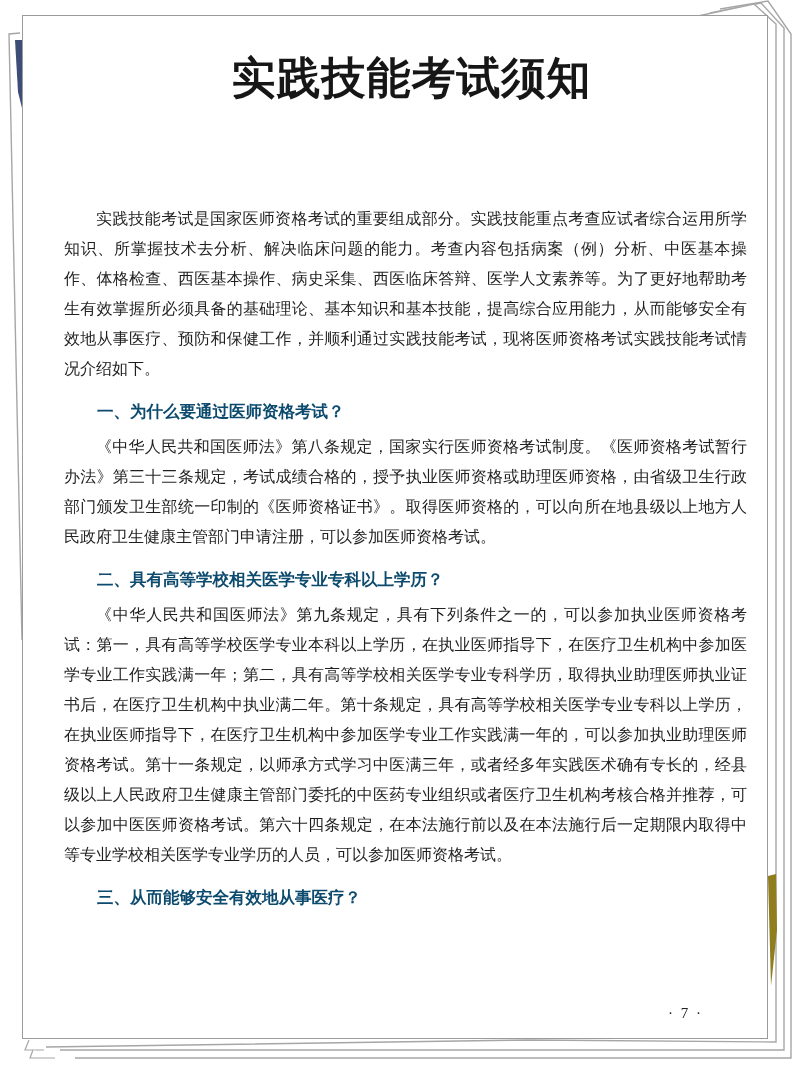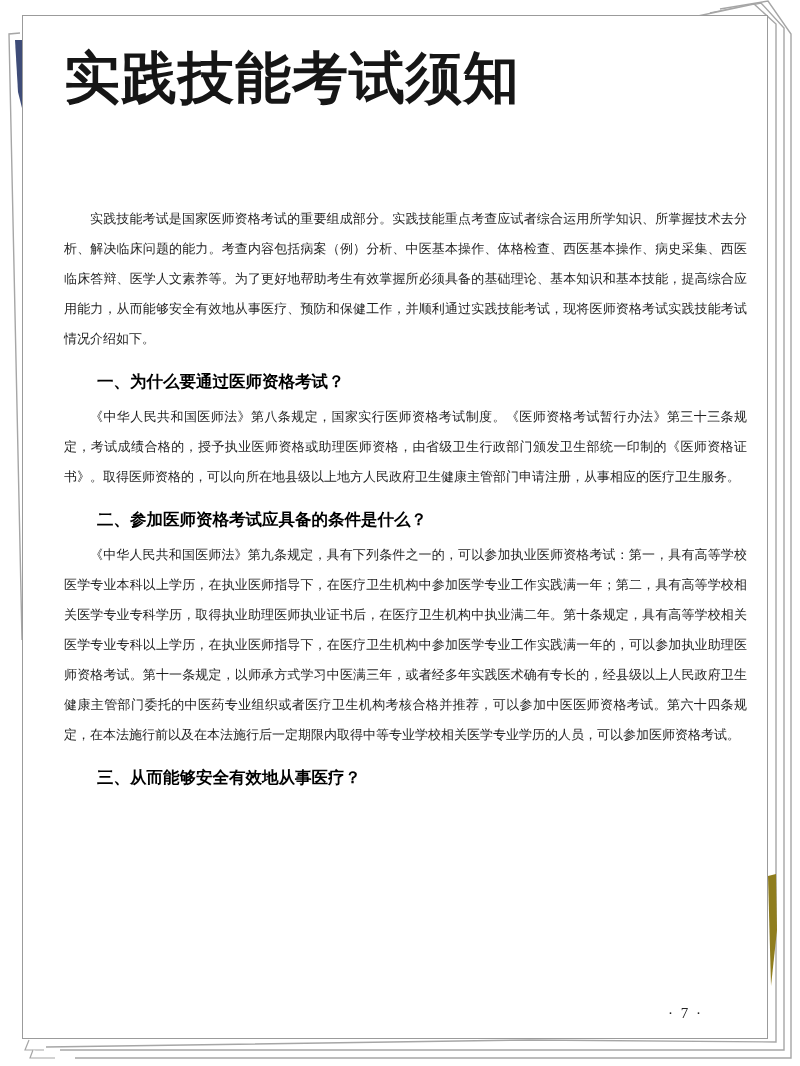--- a/index.html
+++ b/index.html
@@ -20,49 +20,49 @@
     left: 22px; top: 15px;
     width: 746px; height: 1024px;
     box-sizing: border-box;
     background: #ffffff;
     border: 1px solid #9b9b9b;
     padding: 0 20px 0 41px;
   }
 
   .doc-title {
     margin: 36px -12px 0 0;
-    text-align: left;
+    text-align: center;
     font-family: "Liberation Sans", "DejaVu Sans", sans-serif;
     font-weight: 700;
-    font-size: 56px;
+    font-size: 44px;
     line-height: 52px;
     letter-spacing: 1px;
     color: #161616;
   }
 
   .sections { margin-top: 100px; }
 
   .para {
     margin: 0;
     text-indent: 2em;
-    font-size: 13px;
+    font-size: 16px;
     line-height: 30px;
     color: #1f1f1f;
     text-align: justify;
     text-align-last: left;
   }
 
   .heading {
     margin: 12px 0 6px 0;
     text-indent: 2em;
     font-family: "Liberation Sans", "DejaVu Sans", sans-serif;
     font-weight: 700;
     font-size: 16.5px;
     line-height: 30px;
-    color: #000000;
+    color: #0c4a6e;
   }
 
   .page-number {
     position: absolute;
     right: 64px; bottom: 16px;
     font-size: 15px;
     letter-spacing: 2px;
     color: #222222;
   }
 </style>
@@ -87,21 +87,21 @@
 
     <path d="M29,1040 L25,1050 L44,1050" fill="#ffffff" stroke="#a6a6a6" stroke-width="1.2"></path>
     <path d="M33,1050 L30,1058 L55,1058" fill="#ffffff" stroke="#a6a6a6" stroke-width="1.2"></path>
   </svg>
 
   <div class="main-page">
     <h1 class="doc-title">实践技能考试须知</h1>
     <div class="sections">
         <p class="para">实践技能考试是国家医师资格考试的重要组成部分。实践技能重点考查应试者综合运用所学知识、所掌握技术去分析、解决临床问题的能力。考查内容包括病案（例）分析、中医基本操作、体格检查、西医基本操作、病史采集、西医临床答辩、医学人文素养等。为了更好地帮助考生有效掌握所必须具备的基础理论、基本知识和基本技能，提高综合应用能力，从而能够安全有效地从事医疗、预防和保健工作，并顺利通过实践技能考试，现将医师资格考试实践技能考试情况介绍如下。</p>
         <h2 class="heading">一、为什么要通过医师资格考试？</h2>
-        <p class="para">《中华人民共和国医师法》第八条规定，国家实行医师资格考试制度。《医师资格考试暂行办法》第三十三条规定，考试成绩合格的，授予执业医师资格或助理医师资格，由省级卫生行政部门颁发卫生部统一印制的《医师资格证书》。取得医师资格的，可以向所在地县级以上地方人民政府卫生健康主管部门申请注册，从事相应的医疗卫生服务。</p>
-        <h2 class="heading">二、参加医师资格考试应具备的条件是什么？</h2>
+        <p class="para">《中华人民共和国医师法》第八条规定，国家实行医师资格考试制度。《医师资格考试暂行办法》第三十三条规定，考试成绩合格的，授予执业医师资格或助理医师资格，由省级卫生行政部门颁发卫生部统一印制的《医师资格证书》。取得医师资格的，可以向所在地县级以上地方人民政府卫生健康主管部门申请注册，可以参加医师资格考试。</p>
+        <h2 class="heading">二、具有高等学校相关医学专业专科以上学历？</h2>
         <p class="para">《中华人民共和国医师法》第九条规定，具有下列条件之一的，可以参加执业医师资格考试：第一，具有高等学校医学专业本科以上学历，在执业医师指导下，在医疗卫生机构中参加医学专业工作实践满一年；第二，具有高等学校相关医学专业专科学历，取得执业助理医师执业证书后，在医疗卫生机构中执业满二年。第十条规定，具有高等学校相关医学专业专科以上学历，在执业医师指导下，在医疗卫生机构中参加医学专业工作实践满一年的，可以参加执业助理医师资格考试。第十一条规定，以师承方式学习中医满三年，或者经多年实践医术确有专长的，经县级以上人民政府卫生健康主管部门委托的中医药专业组织或者医疗卫生机构考核合格并推荐，可以参加中医医师资格考试。第六十四条规定，在本法施行前以及在本法施行后一定期限内取得中等专业学校相关医学专业学历的人员，可以参加医师资格考试。</p>
         <h2 class="heading">三、从而能够安全有效地从事医疗？</h2>
       </div>
     <div class="page-number">· 7 ·</div>
   </div>
 
 </div>
 
 </body></html>

